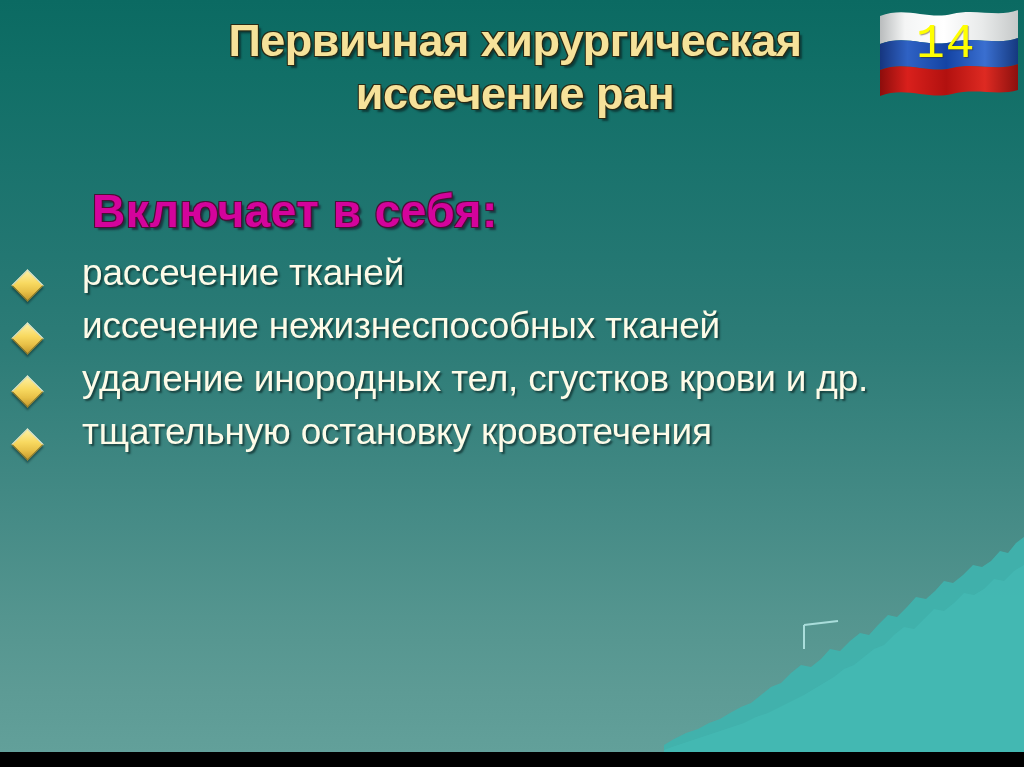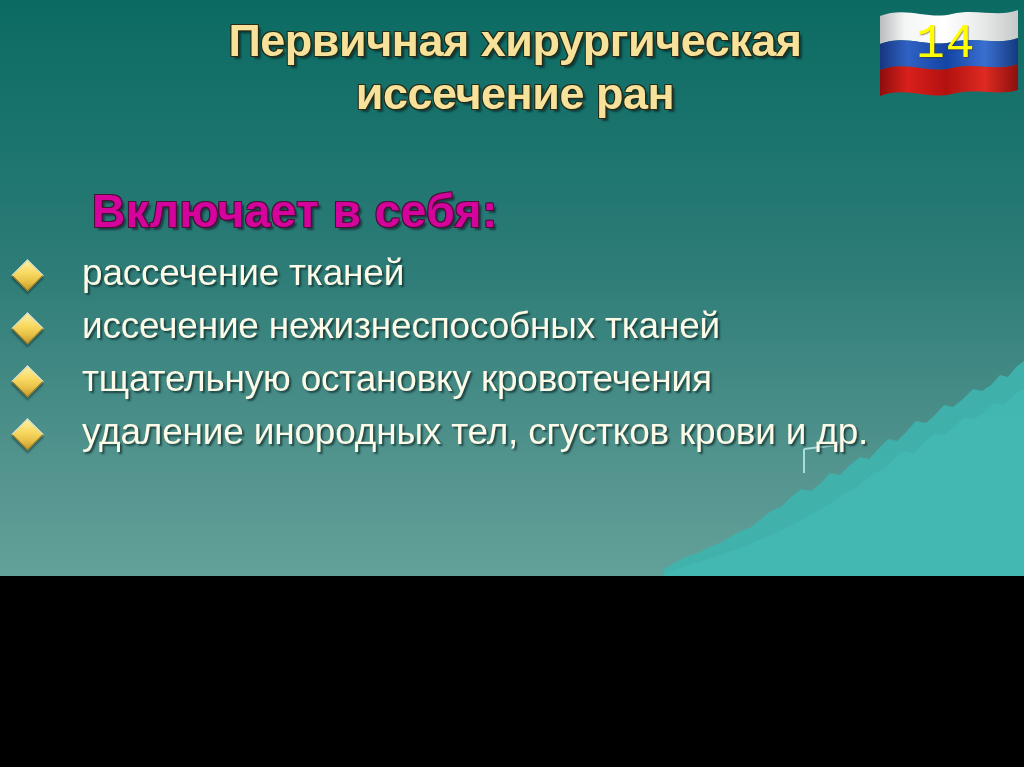--- a/index.html
+++ b/index.html
@@ -8,21 +8,21 @@
     padding: 0;
     background: #000;
   }
   body {
     font-family: "Liberation Sans", "DejaVu Sans", sans-serif;
   }
 
   #slide {
     position: relative;
     width: 1024px;
-    height: 576px;
+    height: 752px;
     overflow: hidden;
     background: linear-gradient(to bottom,
         #0b6a62 0%,
         #116f67 10%,
         #1a736d 22%,
         #237772 34%,
         #2d7c77 46%,
         #3a847f 58%,
         #478c87 70%,
         #54958f 82%,
@@ -102,21 +102,21 @@
 
   
   #bullets {
     position: absolute;
     left: 10px;
     top: 250px;
     width: 1000px;
   }
   .bullet-row {
     display: flex;
-    align-items: flex-start;
+    align-items: flex-end;
     margin-bottom: 6px;
   }
   .bullet-mark {
     flex: 0 0 auto;
     width: 66px;
     padding-top: 14px;
     display: flex;
     justify-content: flex-start;
     padding-left: 6px;
   }
@@ -223,27 +223,27 @@
       <span class="bullet-mark">
           <span class="diamond"></span>
         </span>
       <span class="bullet-text">иссечение нежизнеспособных тканей</span>
     </div>
 
     <div class="bullet-row">
       <span class="bullet-mark">
           <span class="diamond"></span>
         </span>
+      <span class="bullet-text">удаление инородных тел, сгустков крови и др.</span>
+    </div>
+
+    <div class="bullet-row">
+      <span class="bullet-mark">
+          <span class="diamond"></span>
+        </span>
       <span class="bullet-text">тщательную остановку кровотечения</span>
     </div>
 
-    <div class="bullet-row">
-      <span class="bullet-mark">
-          <span class="diamond"></span>
-        </span>
-      <span class="bullet-text">удаление инородных тел, сгустков крови и др.</span>
-    </div>
-
 
 
   </div>
 
 </div>
 
 </body></html>

